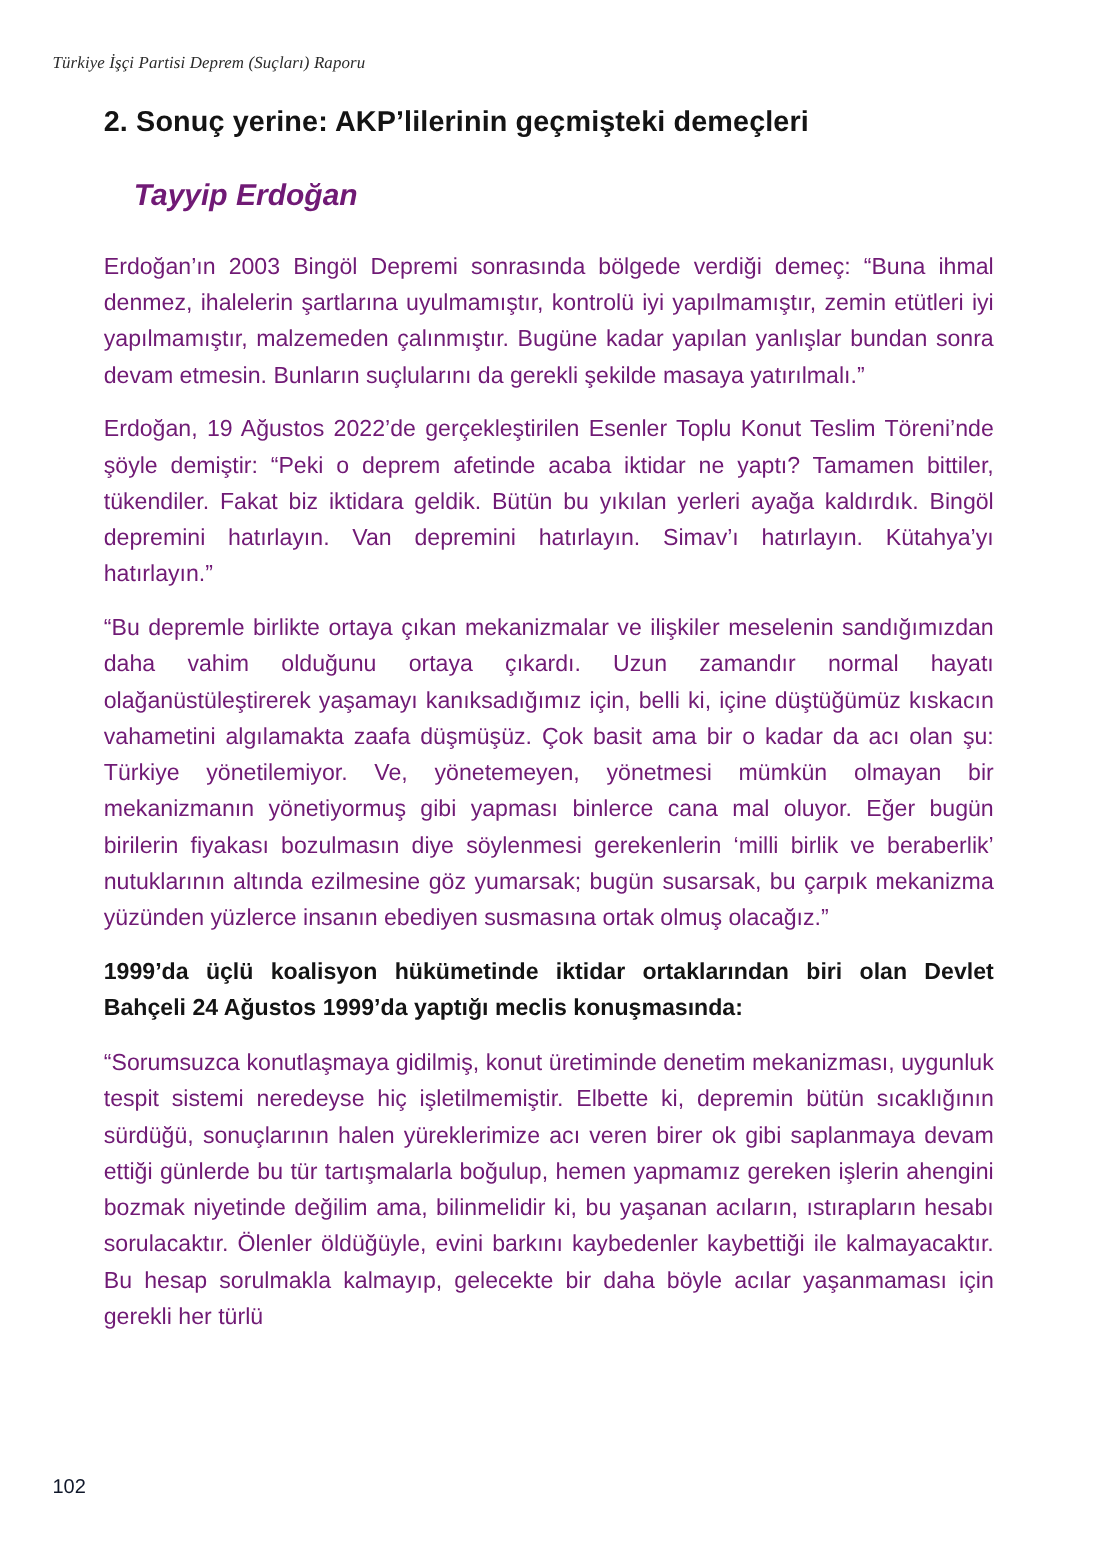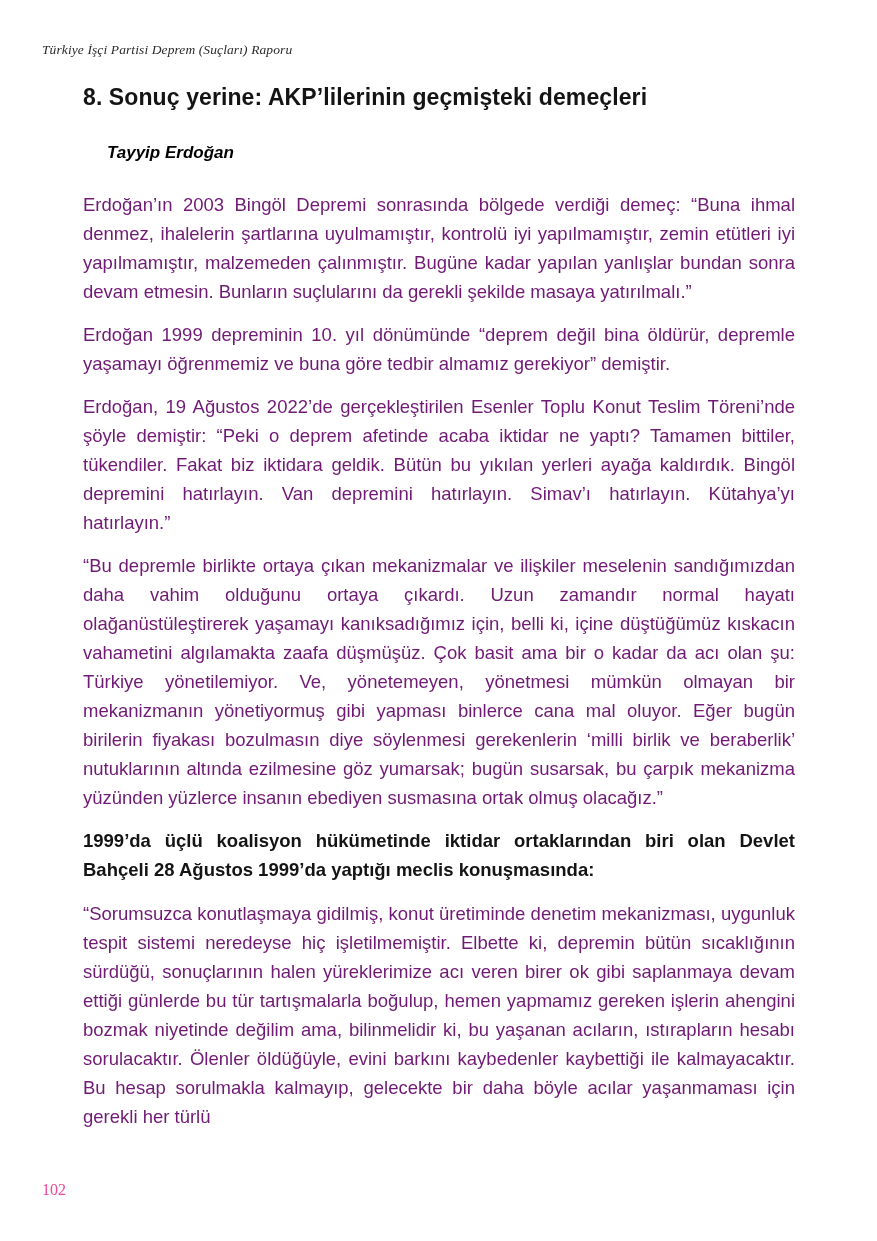--- a/index.html
+++ b/index.html
@@ -34,24 +34,24 @@
     right: 82px;
   }
   .title {
     font-size: 23px;
     font-weight: 700;
     color: #141414;
     letter-spacing: 0.1px;
     margin-bottom: 32px;
   }
   .subtitle {
-    font-size: 17px;
+    font-size: 24px;
     font-weight: 700;
     font-style: italic;
-    color: #000000;
+    color: #701a75;
     margin-left: 24px;
     margin-bottom: 27px;
   }
   .body-par {
     font-size: 18.5px;
     line-height: 29px;
     text-align: justify;
     color: #701a75;
     margin-bottom: 14px;
   }
@@ -61,48 +61,47 @@
     font-weight: 700;
     text-align: justify;
     color: #141414;
     margin-top: 3px;
     margin-bottom: 15px;
   }
   .page-number {
     position: absolute;
     left: 42px;
     bottom: 42px;
-    font-family: Liberation Serif, serif;
+    font-family: Liberation Sans, sans-serif;
     font-size: 16px;
-    color: #ec4899;
+    color: #0f172a;
   }
 </style>
 </head>
 <body>
 
 <div class="page">
 
   <div class="running-header">Türkiye İşçi Partisi Deprem (Suçları) Raporu</div>
 
   <div class="content">
 
-    <h1 class="title">8. Sonuç yerine: AKP’lilerinin geçmişteki demeçleri</h1>
+    <h1 class="title">2. Sonuç yerine: AKP’lilerinin geçmişteki demeçleri</h1>
 
     <h2 class="subtitle">Tayyip Erdoğan</h2>
 
     <p class="body-par">Erdoğan’ın 2003 Bingöl Depremi sonrasında bölgede verdiği demeç: “Buna ihmal denmez, ihalelerin şartlarına uyulmamıştır, kontrolü iyi yapılmamıştır, zemin etütleri iyi yapılmamıştır, malzemeden çalınmıştır. Bugüne kadar yapılan yanlışlar bundan sonra devam etmesin. Bunların suçlularını da gerekli şekilde masaya yatırılmalı.”</p>
 
-    <p class="body-par">Erdoğan 1999 depreminin 10. yıl dönümünde “deprem değil bina öldürür, depremle yaşamayı öğrenmemiz ve buna göre tedbir almamız gerekiyor” demiştir.</p>
 
     <p class="body-par">Erdoğan, 19 Ağustos 2022’de gerçekleştirilen Esenler Toplu Konut Teslim Töreni’nde şöyle demiştir: “Peki o deprem afetinde acaba iktidar ne yaptı? Tamamen bittiler, tükendiler. Fakat biz iktidara geldik. Bütün bu yıkılan yerleri ayağa kaldırdık. Bingöl depremini hatırlayın. Van depremini hatırlayın. Simav’ı hatırlayın. Kütahya’yı hatırlayın.”</p>
 
 
     <p class="body-par">“Bu depremle birlikte ortaya çıkan mekanizmalar ve ilişkiler meselenin sandığımızdan daha vahim olduğunu ortaya çıkardı. Uzun zamandır normal hayatı olağanüstüleştirerek yaşamayı kanıksadığımız için, belli ki, içine düştüğümüz kıskacın vahametini algılamakta zaafa düşmüşüz. Çok basit ama bir o kadar da acı olan şu: Türkiye yönetilemiyor. Ve, yönetemeyen, yönetmesi mümkün olmayan bir mekanizmanın yönetiyormuş gibi yapması binlerce cana mal oluyor. Eğer bugün birilerin fiyakası bozulmasın diye söylenmesi gerekenlerin ‘milli birlik ve beraberlik’ nutuklarının altında ezilmesine göz yumarsak; bugün susarsak, bu çarpık mekanizma yüzünden yüzlerce insanın ebediyen susmasına ortak olmuş olacağız.”</p>
 
-    <p class="bold-head">1999’da üçlü koalisyon hükümetinde iktidar ortaklarından biri olan Devlet Bahçeli 28 Ağustos 1999’da yaptığı meclis konuşmasında:</p>
+    <p class="bold-head">1999’da üçlü koalisyon hükümetinde iktidar ortaklarından biri olan Devlet Bahçeli 24 Ağustos 1999’da yaptığı meclis konuşmasında:</p>
 
     <p class="body-par">“Sorumsuzca konutlaşmaya gidilmiş, konut üretiminde denetim mekanizması, uygunluk tespit sistemi neredeyse hiç işletilmemiştir. Elbette ki, depremin bütün sıcaklığının sürdüğü, sonuçlarının halen yüreklerimize acı veren birer ok gibi saplanmaya devam ettiği günlerde bu tür tartışmalarla boğulup, hemen yapmamız gereken işlerin ahengini bozmak niyetinde değilim ama, bilinmelidir ki, bu yaşanan acıların, ıstırapların hesabı sorulacaktır. Ölenler öldüğüyle, evini barkını kaybedenler kaybettiği ile kalmayacaktır. Bu hesap sorulmakla kalmayıp, gelecekte bir daha böyle acılar yaşanmaması için gerekli her türlü</p>
 
   </div>
 
   <div class="page-number">102</div>
 
 </div>
 
 </body></html>

